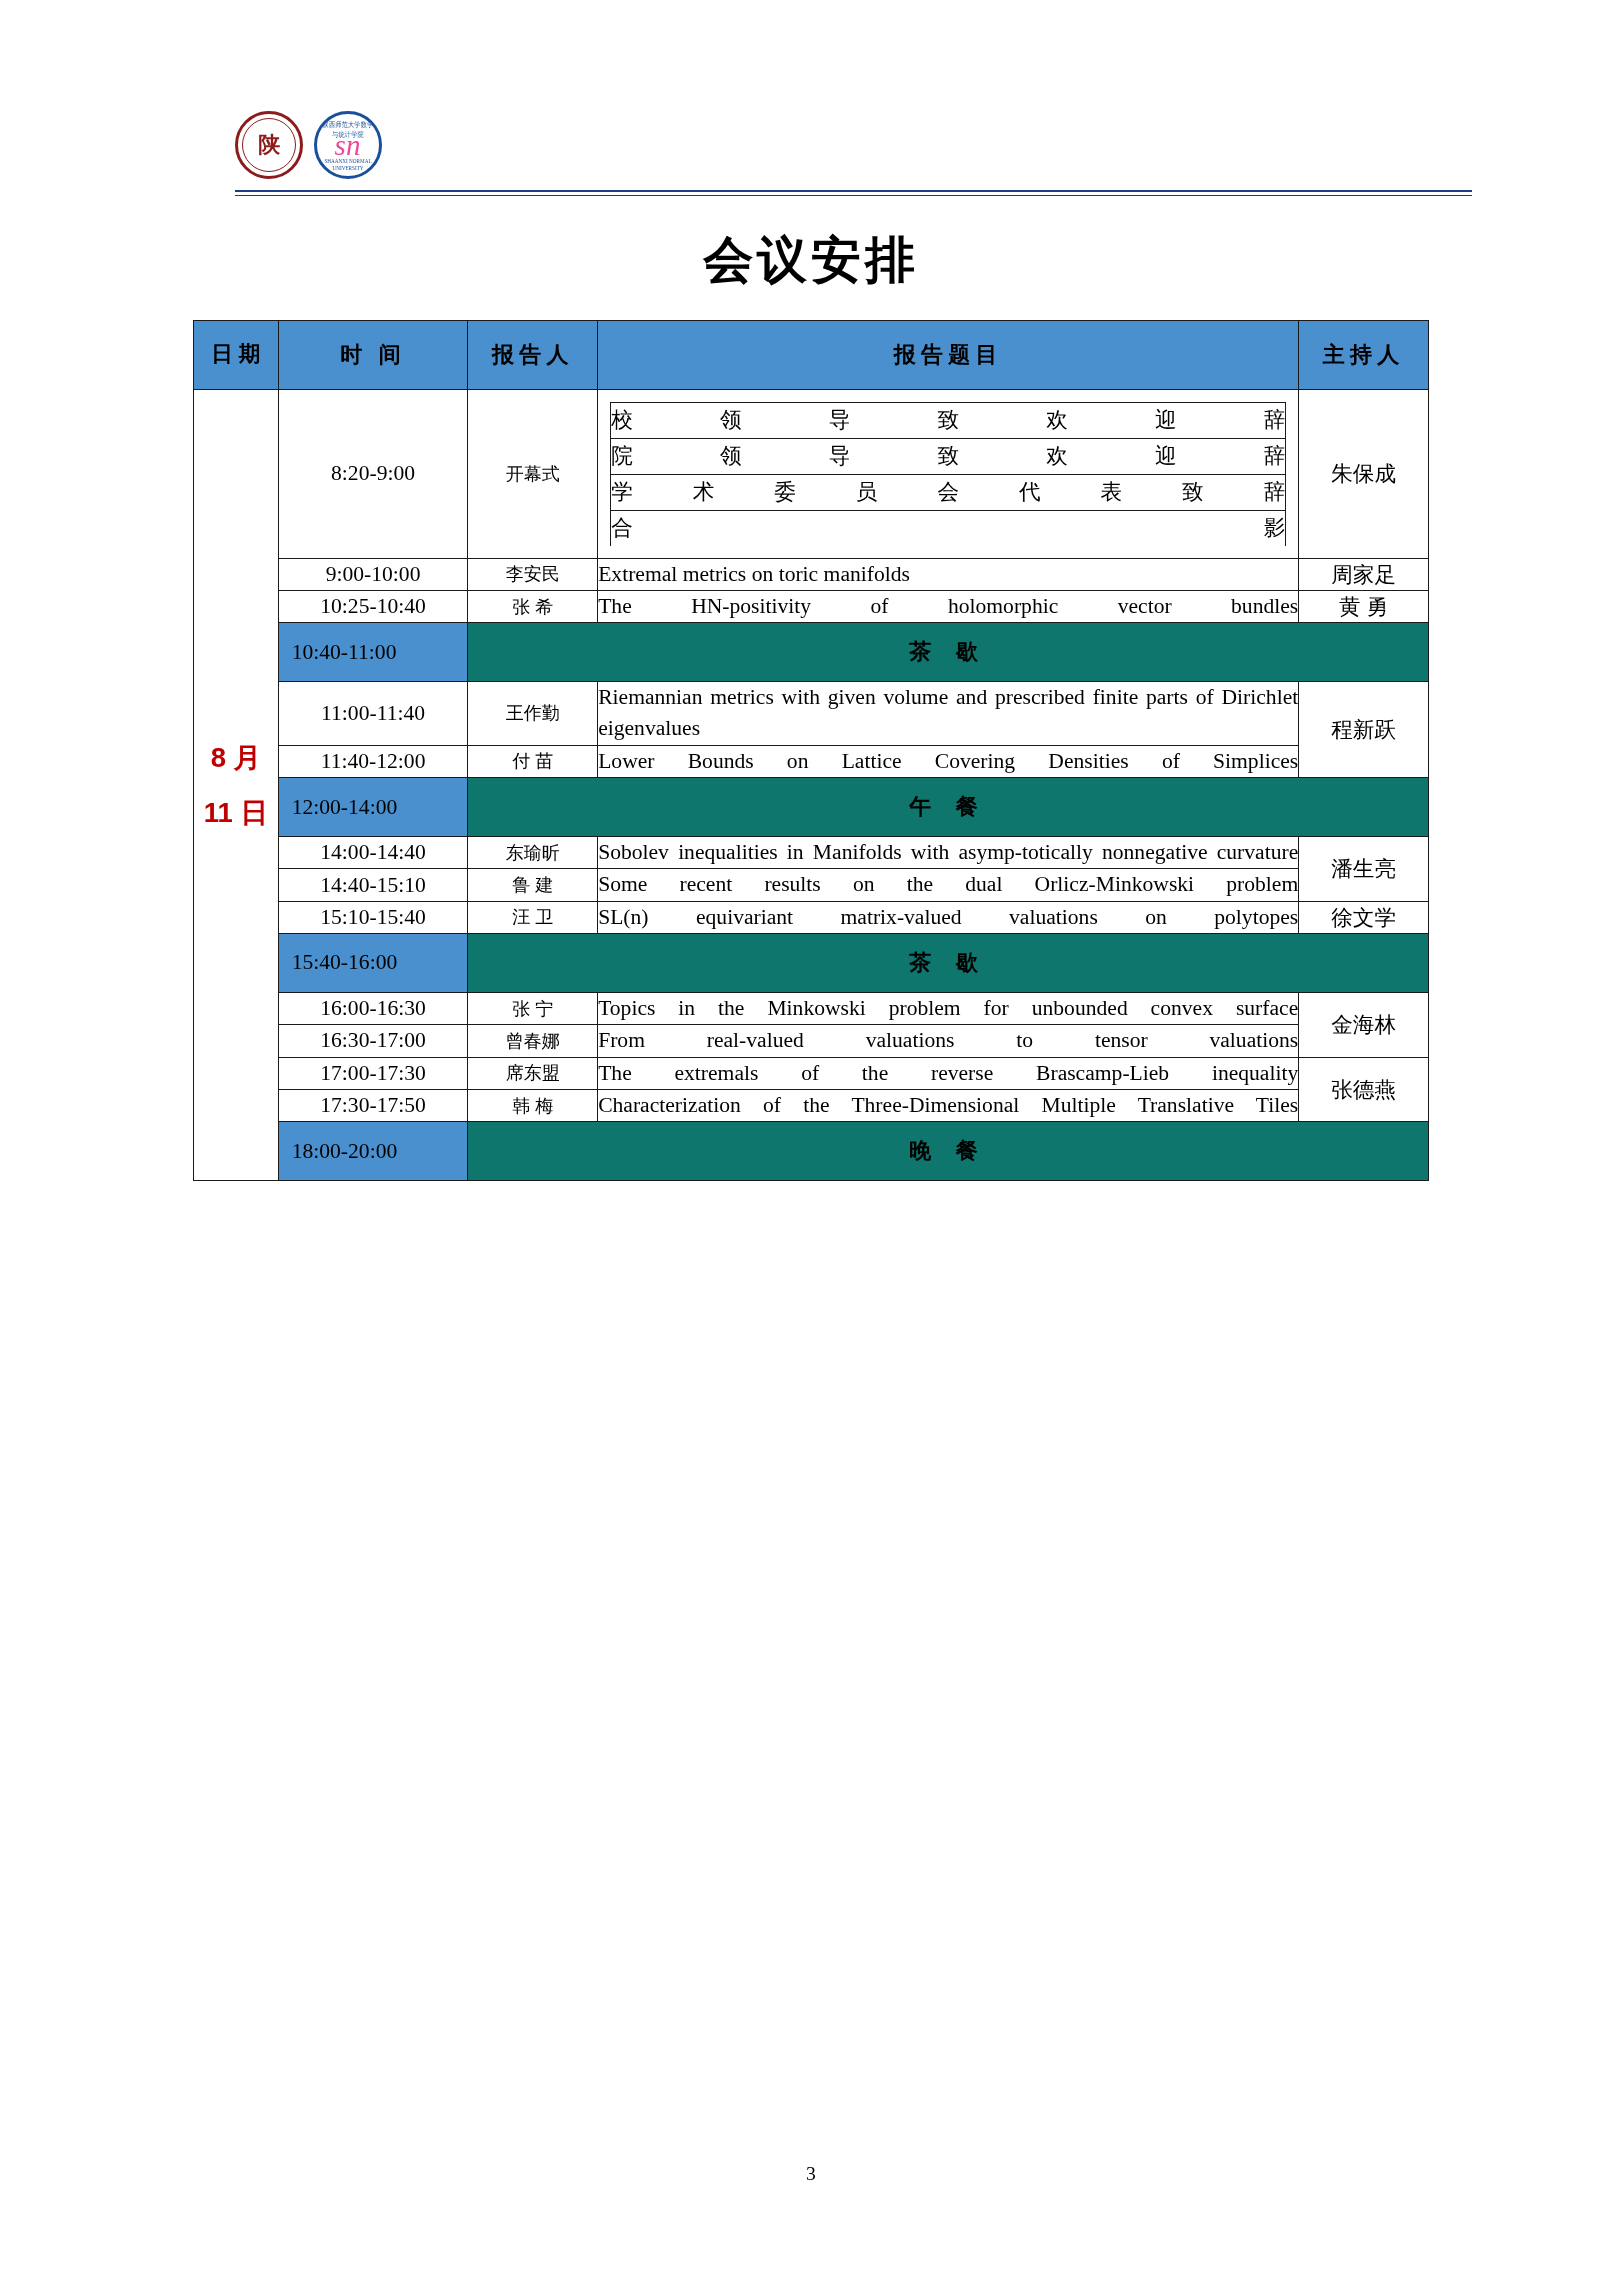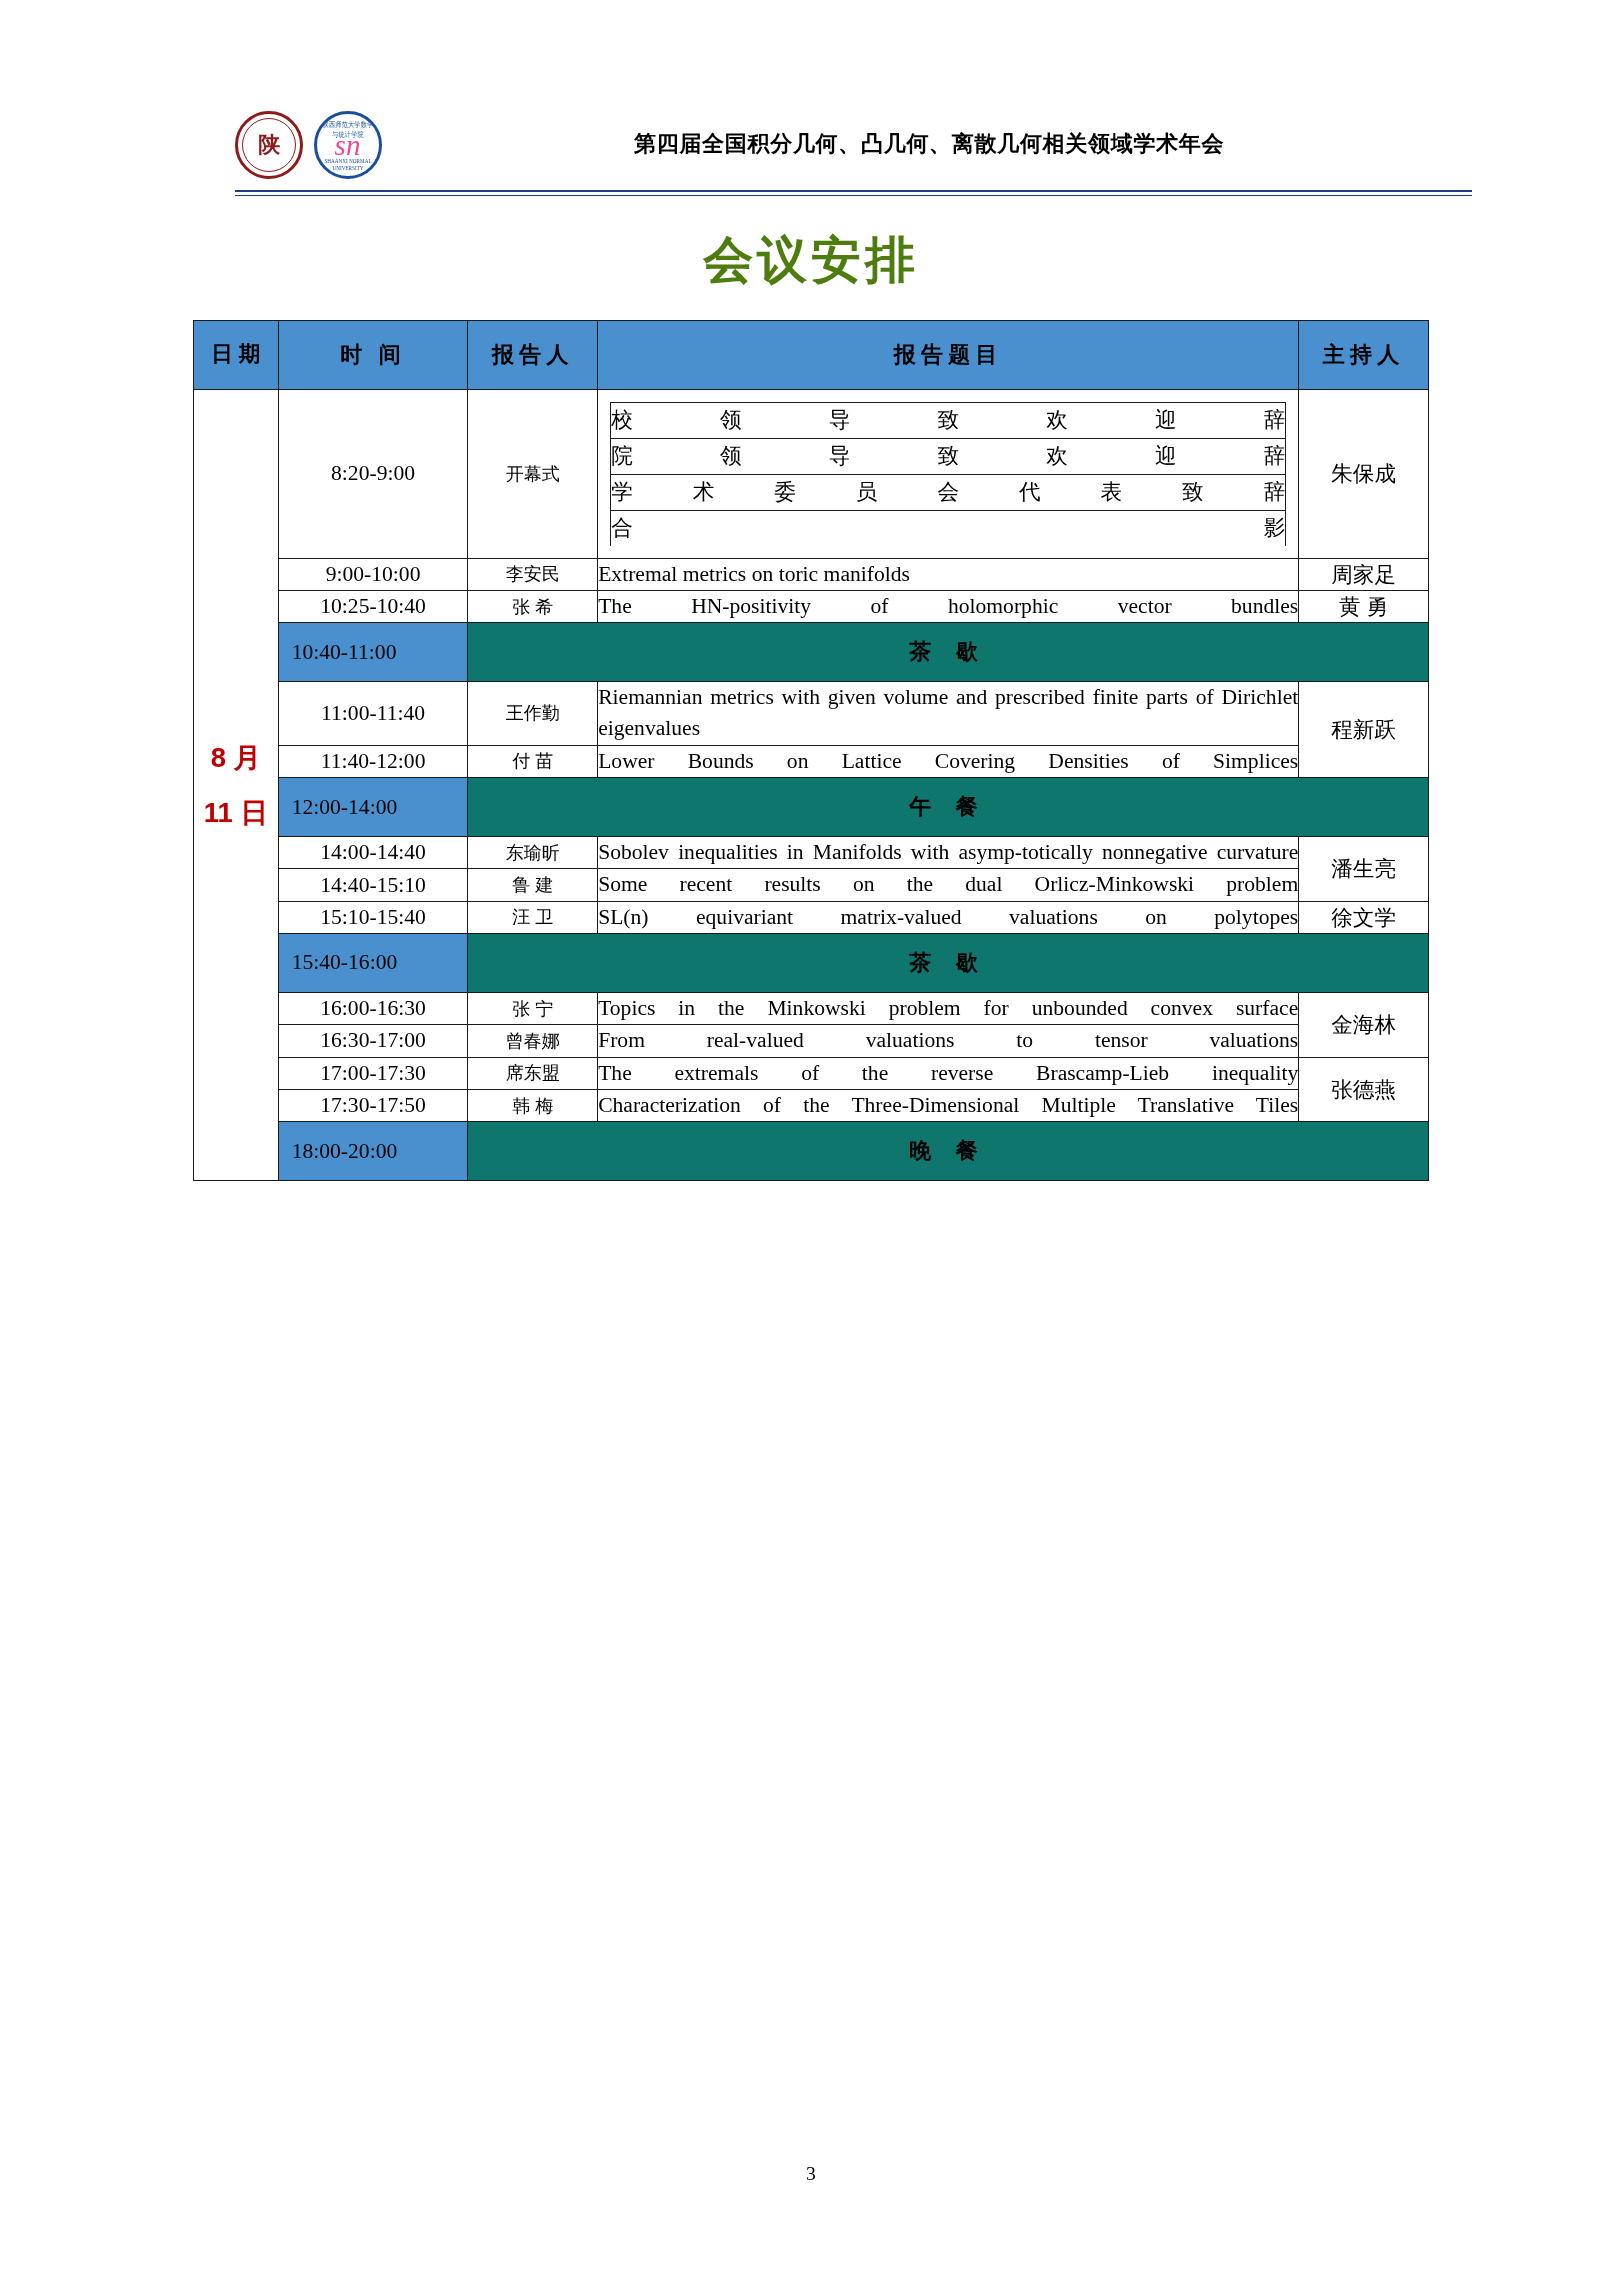--- a/index.html
+++ b/index.html
@@ -124,21 +124,21 @@
     top: 97px;
     border-top: 1.3px solid #1f3c88;
   }
 
   
   .page-title {
     text-align: center;
     font-family: "Liberation Sans", sans-serif;
     font-weight: bold;
     font-size: 50px;
-    color: #4d7c0f;
+    color: #000000;
     margin-top: 23.6px;
     margin-bottom: 26px;
     letter-spacing: 3.9px;
   }
 
   
   table.schedule {
     border-collapse: collapse;
     width: 1236px;
     margin: 0 auto;
@@ -259,21 +259,20 @@
     <div class="logos">
       <div class="logo-seal">
         <div class="seal-inner">陕</div>
       </div>
       <div class="logo-circle">
         <div class="ring-text">陕西师范大学数学与统计学院</div>
         <div class="glyph">sn</div>
         <div class="ring-text2">SHAANXI NORMAL UNIVERSITY</div>
       </div>
     </div>
-    <div class="header-title">第四届全国积分几何、凸几何、离散几何相关领域学术年会</div>
     <div class="header-rule"></div>
     <div class="header-rule second"></div>
   </div>
 
   <div class="page-title">会议安排</div>
 
   <table class="schedule">
     <colgroup>
       <col class="col-date">
         <col class="col-time">

